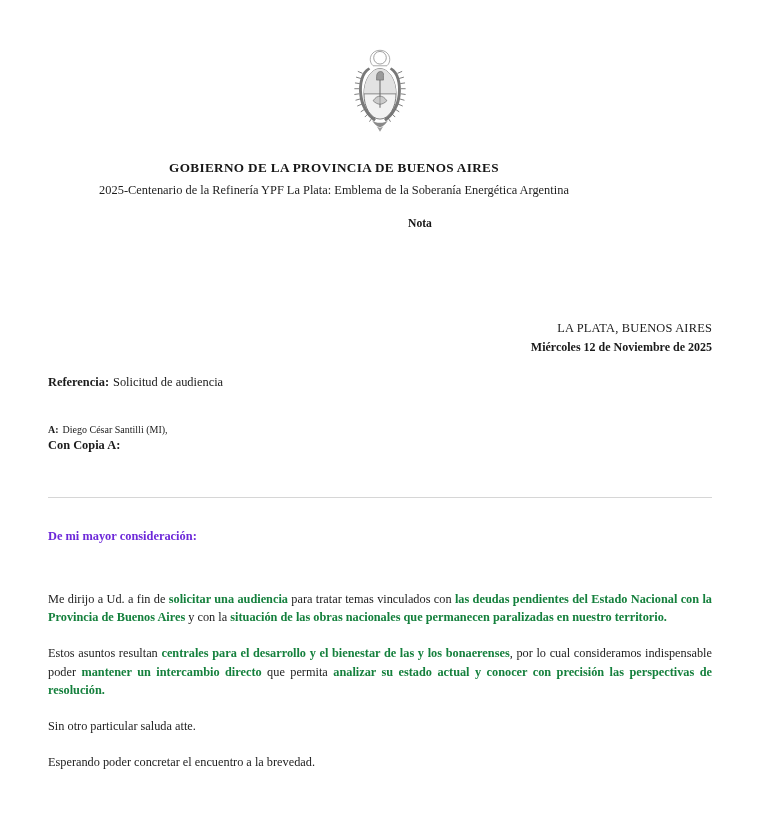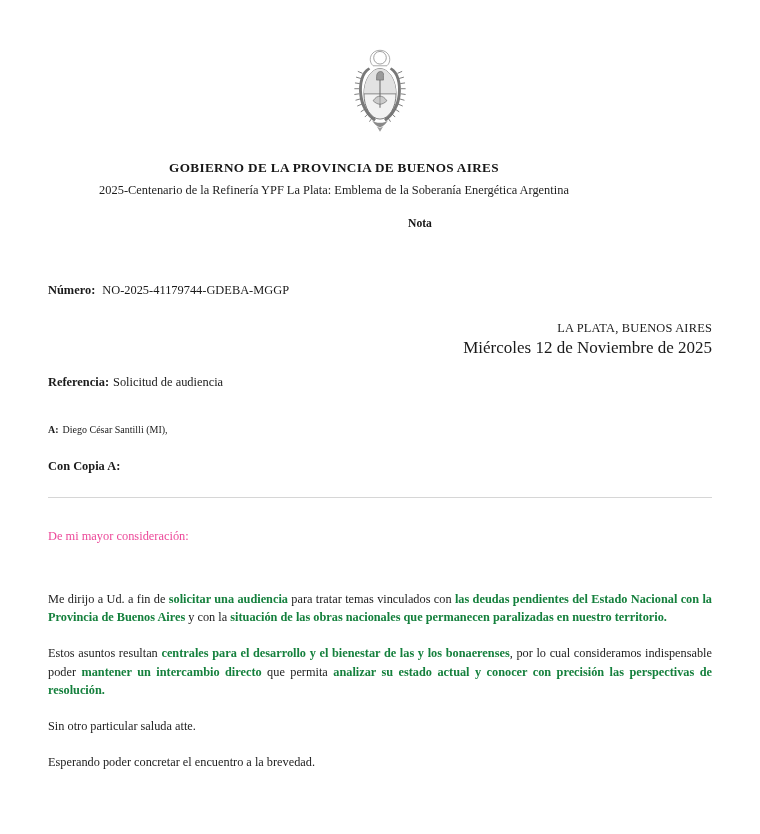--- a/index.html
+++ b/index.html
@@ -98,22 +98,22 @@
     text-align: right;
   }
   .place-city {
     font-size: 12.4px;
     font-weight: normal;
     letter-spacing: 0.2px;
     color: #1a1a1a;
     line-height: 17px;
   }
   .place-date {
-    font-size: 17px;
-    font-weight: normal;
+    font-size: 12px;
+    font-weight: bold;
     color: #1a1a1a;
     line-height: 17px;
     margin-top: 2px;
     margin-left: 16px;
   }
 
   .ref-line {
     position: absolute;
     top: 375px;
     left: 48px;
@@ -128,21 +128,21 @@
     top: 424px;
     left: 48px;
     font-size: 10px;
     white-space: nowrap;
   }
   .to-line .lbl { font-weight: bold; }
   .to-line .val { font-weight: normal; margin-left: 4px; }
 
   .cc-line {
     position: absolute;
-    top: 459px;
+    top: 438px;
     left: 48px;
     font-size: 12.4px;
     font-weight: bold;
     white-space: nowrap;
   }
 
   
   .divider {
     position: absolute;
     top: 497px;
@@ -151,22 +151,22 @@
     height: 1px;
     background: #d6d6d6;
   }
 
   
   .salutation {
     position: absolute;
     top: 529px;
     left: 48px;
     font-size: 12.4px;
-    font-weight: normal;
-    color: #ec4899;
+    font-weight: bold;
+    color: #6d28d9;
   }
 
   .body-block {
     position: absolute;
     top: 590px;
     left: 48px;
     width: 664px;
   }
   .para {
     font-size: 12.3px;
@@ -250,23 +250,20 @@
     </svg>
   </div>
 
   <div class="header-block">
     <div class="org-title">GOBIERNO DE LA PROVINCIA DE BUENOS AIRES</div>
     <div class="org-subtitle">2025-Centenario de la Refinería YPF La Plata: Emblema de la Soberanía Energética Argentina</div>
   </div>
 
   <div class="doc-kind">Nota</div>
 
-  <div class="meta-number">
-    <span class="lbl">Número:</span><span class="val">NO-2025-41179744-GDEBA-MGGP</span>
-  </div>
 
   <div class="place-block">
     <div class="place-city">LA PLATA, BUENOS AIRES</div>
     <div class="place-date">Miércoles 12 de Noviembre de 2025</div>
   </div>
 
   <div class="ref-line">
     <span class="lbl">Referencia:</span><span class="val">Solicitud de audiencia</span>
   </div>
 

